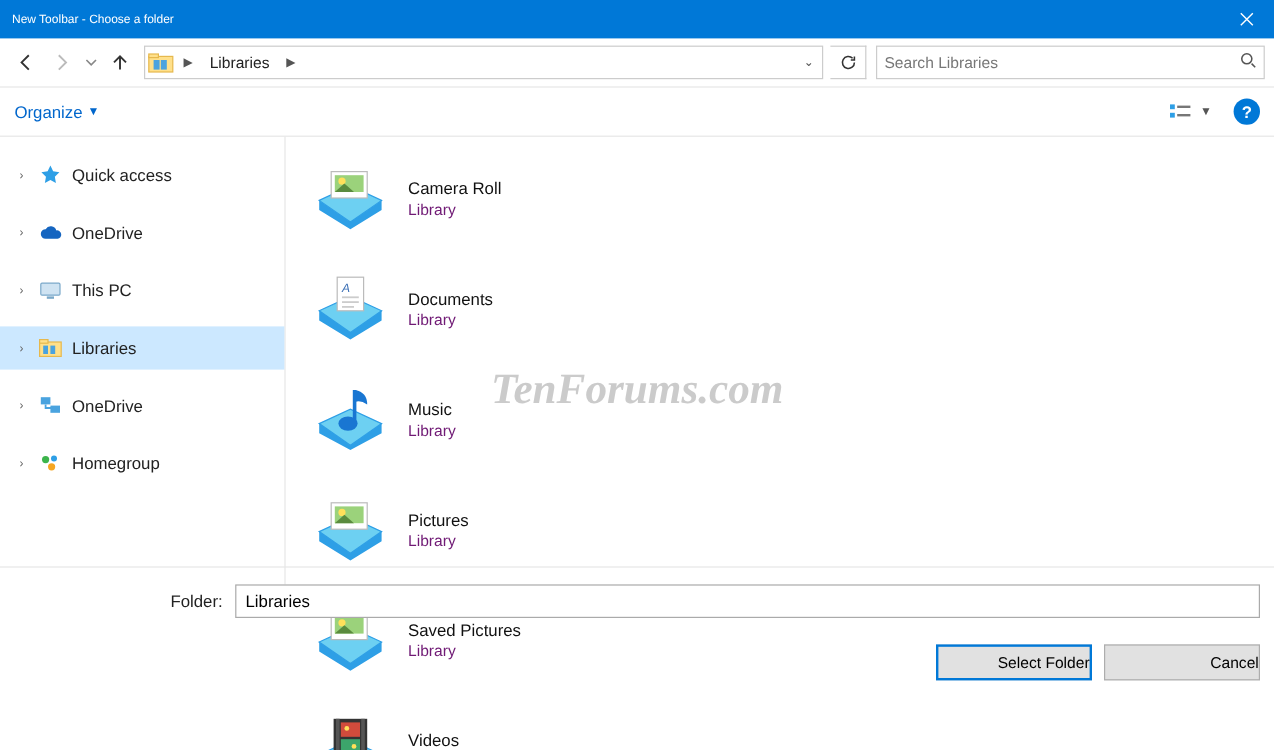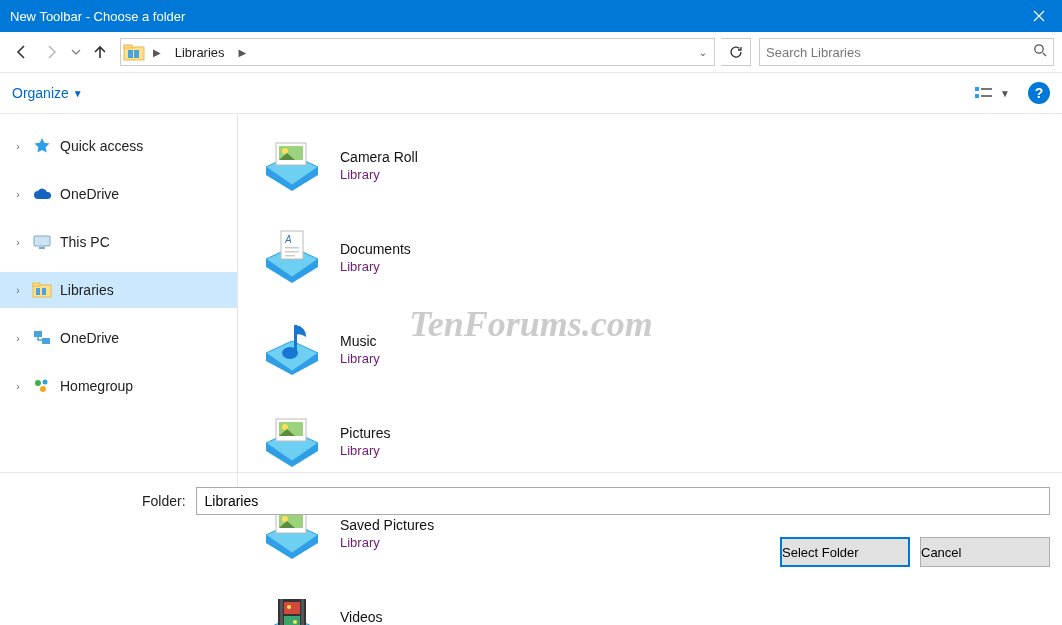--- a/index.html
+++ b/index.html
@@ -1,35 +1,35 @@
 <!DOCTYPE html>
 <html><head>
 <meta charset="utf-8">
 <style>
 * { box-sizing: border-box; margin: 0; padding: 0; font-family: "Segoe UI", Arial, sans-serif; }
 body { width: 1062px; height: 625px; background: #fff; overflow: hidden; position: relative; }
 
 
 .titlebar { height: 32px; background: #0078d7; color: #fff; display: flex; align-items: center; justify-content: space-between; padding-left: 10px; }
-.titlebar-text { font-size: 13px; font-weight: 400; }
+.titlebar-text { font-size: 10px; font-weight: 400; }
 .titlebar-close { width: 46px; height: 32px; display: flex; align-items: center; justify-content: center; cursor: pointer; }
 .titlebar-close svg { stroke: #fff; }
 
 
 .navbar { height: 40px; display: flex; align-items: center; padding: 4px 8px; gap: 2px; }
 .nav-btn { width: 28px; height: 28px; display:flex; align-items:center; justify-content:center; cursor:pointer; color:#888; }
 .nav-btn.enabled { color:#333; }
 .addr-wrap { flex: 1; height: 28px; border: 1px solid #ccc; display:flex; align-items:center; background:#fff; margin: 0 4px; }
 .addr-icon { width:26px; height:26px; display:flex; align-items:center; justify-content:center; position:relative; }
 .addr-seg { padding: 0 8px; font-size: 13px; color:#222; display:flex; align-items:center; height:100%; cursor:pointer; }
 .addr-caret { padding: 0 6px; color:#555; font-size:10px; cursor:pointer; }
 .addr-spacer { flex:1; }
 .addr-drop { width:22px; text-align:center; color:#555; font-size:10px; cursor:pointer; }
 .refresh-btn { width:30px; height:28px; border:1px solid #ccc; border-left:none; display:flex; align-items:center; justify-content:center; cursor:pointer; margin-right:6px; }
-.search-wrap { width: 295px; height: 28px; border:1px solid #ccc; display:flex; align-items:center; padding:0 6px; }
+.search-wrap { width: 324px; height: 28px; border:1px solid #ccc; display:flex; align-items:center; padding:0 6px; }
 .search-input { flex:1; border:none; outline:none; font-size:13px; color:#555; }
 .search-input::placeholder { color:#777; }
 .search-icon { color:#555; cursor:pointer; }
 
 
 .cmdbar { height: 42px; border-top:1px solid #e6e6e6; border-bottom:1px solid #e6e6e6; display:flex; align-items:center; padding: 0 12px; justify-content: space-between; }
 .organize { color:#0066cc; font-size:14px; display:flex; align-items:center; gap:4px; cursor:pointer; }
 .organize-caret { font-size:10px; color:#0066cc; }
 .cmdbar-spacer { flex:1; }
 .view-btn { display:flex; align-items:center; gap:6px; cursor:pointer; margin-right:18px; }
@@ -52,21 +52,21 @@
 .lib-text { display:flex; flex-direction:column; }
 .lib-name { font-size:14px; color:#111; }
 .lib-sub { font-size:13px; color:#701a75; margin-top:2px; }
 
 
 .bottom { border-top:1px solid #e6e6e6; position:absolute; bottom:0; left:0; right:0; height:153px; padding: 14px 12px 12px 12px; }
 .folder-row { display:flex; align-items:center; margin-left: 130px; }
 .folder-label { font-size:14px; color:#222; margin-right:10px; }
 .folder-input { flex:1; height:28px; border:1px solid #aaa; padding:0 8px; font-size:14px; outline:none; }
 .button-row { display:flex; justify-content:flex-end; gap:10px; margin-top:22px; }
-.dlg-btn { width:130px; height:30px; border:1px solid #adadad; background:#e1e1e1; font-size:13px; cursor:pointer; display:flex; align-items:center; justify-content:flex-start; }
+.dlg-btn { width:130px; height:30px; border:1px solid #adadad; background:#e1e1e1; font-size:13px; cursor:pointer; display:flex; align-items:center; justify-content:flex-end; }
 .dlg-btn.primary { border:2px solid #0078d7; background:#e1e1e1; }
 
 
 .watermark { position:absolute; top: 50%; left:50%; transform:translate(-50%, -10px); font-size:36px; font-weight:600; color:rgba(160,160,160,0.55); font-style:italic; pointer-events:none; text-shadow: 0 1px 2px rgba(255,255,255,0.7); white-space:nowrap; font-family: Georgia, serif;}
 </style>
 </head>
 <body>
 
 <div class="titlebar">
   <span class="titlebar-text">New Toolbar - Choose a folder</span>

